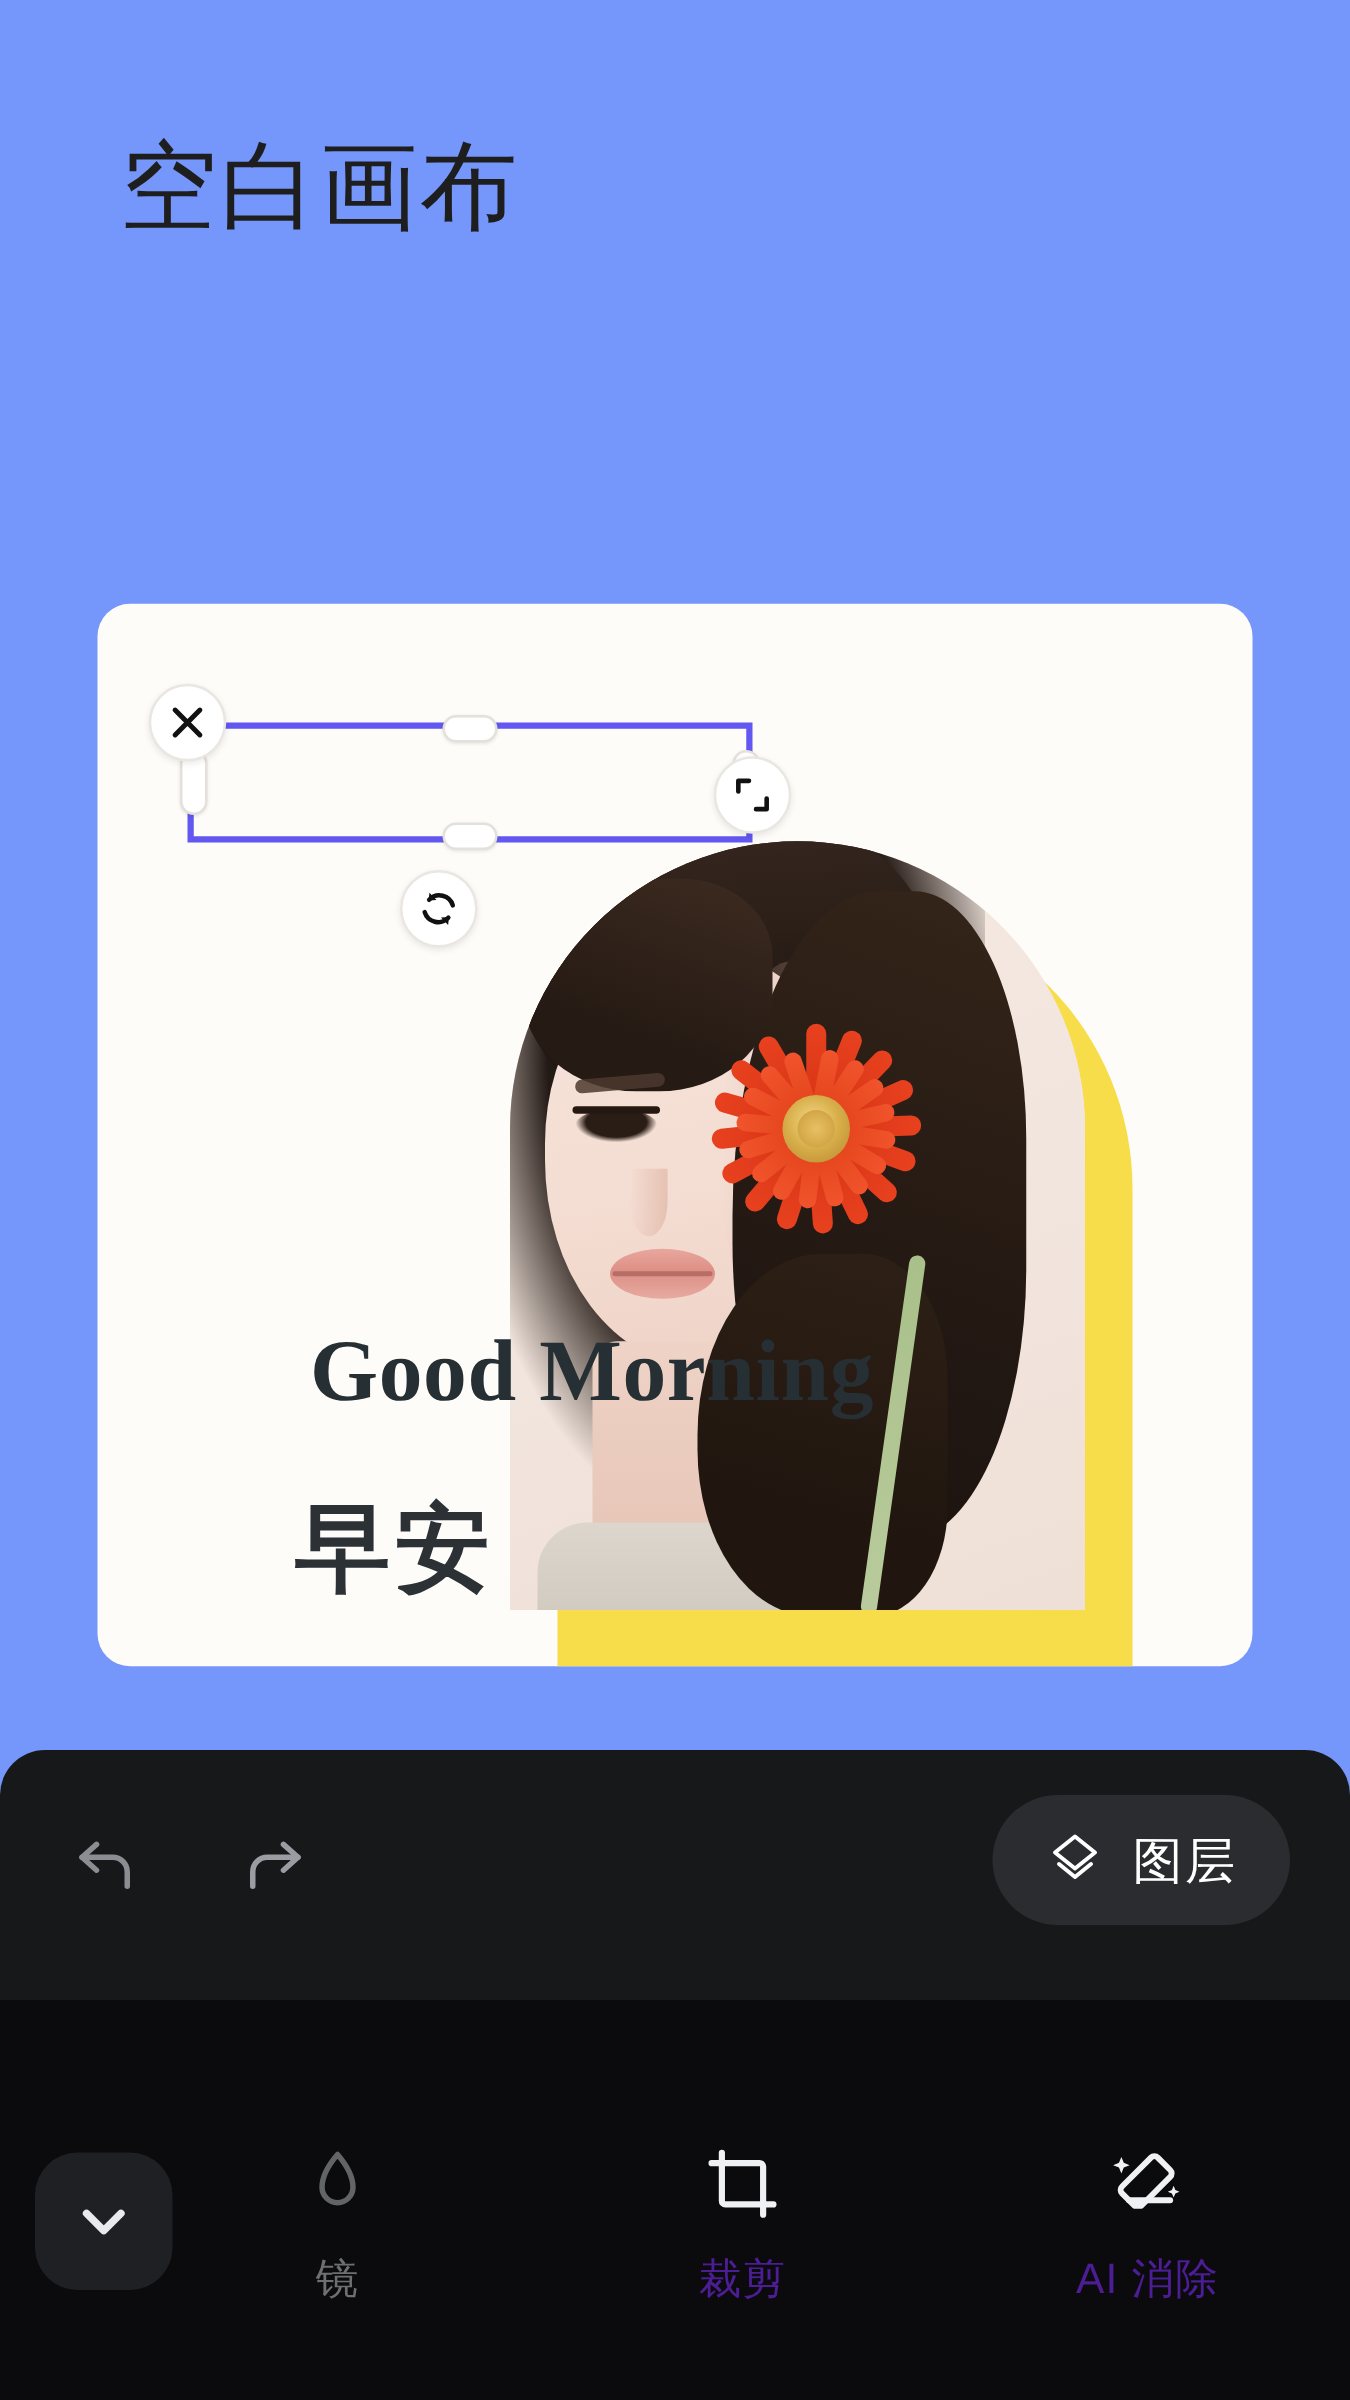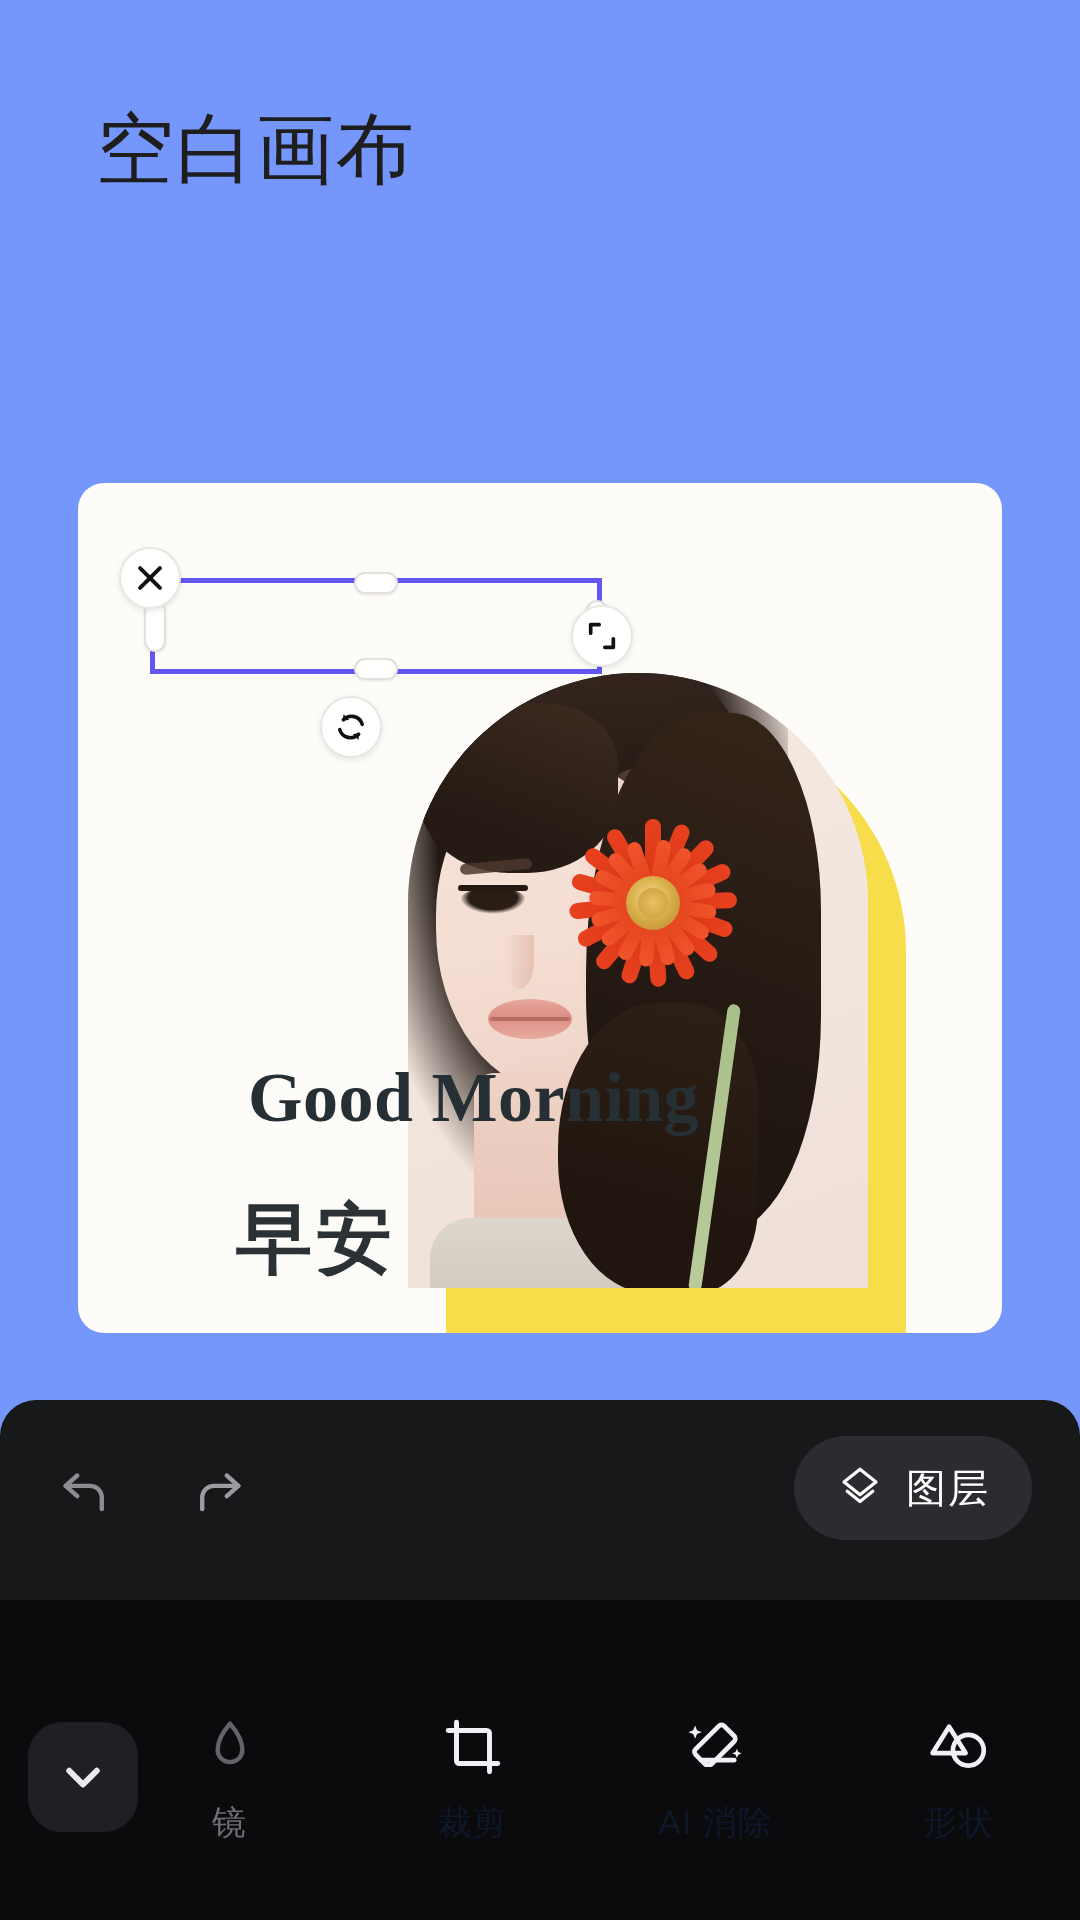--- a/index.html
+++ b/index.html
@@ -327,21 +327,21 @@
   .tool {
     flex:1;
     display:flex; flex-direction:column;
     align-items:center; gap:16px;
   }
   .tool-icon {
     width:74px; height:74px;
     display:flex; align-items:center; justify-content:center;
   }
   .tool-label {
-    color:#0f172a;
+    color:#4c1d95;
     font-size:34px;
     letter-spacing:1px;
     white-space:nowrap;
   }
   .tool.dim .tool-label { color:#6e6f73; }
   .tool.dim svg { opacity:.45; }
 </style>
 </head>
 <body>
 
@@ -504,25 +504,16 @@
         <svg width="66" height="66" viewBox="0 0 24 24">
           <path d="M8.2 18.4 L4.6 14.8 a1.4 1.4 0 0 1 0-2 L13 4.4 a1.4 1.4 0 0 1 2 0 l3.6 3.6 a1.4 1.4 0 0 1 0 2 L10.2 18.4 Z" stroke="#f0f1f4" stroke-width="1.7" fill="none" stroke-linejoin="round"></path>
           <path d="M6.6 16.8 L18.6 16.8" stroke="#f0f1f4" stroke-width="1.7" stroke-linecap="round"></path>
           <path d="M4.4 4.2 l.7 1.7 1.7.7 -1.7.7 -.7 1.7 -.7-1.7 -1.7-.7 1.7-.7 Z" fill="#f0f1f4"></path>
           <path d="M19.6 12.6 l.5 1.2 1.2.5 -1.2.5 -.5 1.2 -.5-1.2 -1.2-.5 1.2-.5 Z" fill="#f0f1f4"></path>
         </svg>
       </span>
       <span class="tool-label">AI 消除</span>
     </div>
 
-    <div class="tool">
-      <span class="tool-icon">
-        <svg width="66" height="66" viewBox="0 0 24 24">
-          <path d="M8.4 4.6 L14.4 14.2 H2.4 Z" stroke="#f0f1f4" stroke-width="1.7" fill="none" stroke-linejoin="round"></path>
-          <circle cx="15.4" cy="13.2" r="5.6" stroke="#f0f1f4" stroke-width="1.7" fill="none"></circle>
-        </svg>
-      </span>
-      <span class="tool-label">形状</span>
-    </div>
 
 
   </div>
 </div>
 
 </body></html>

